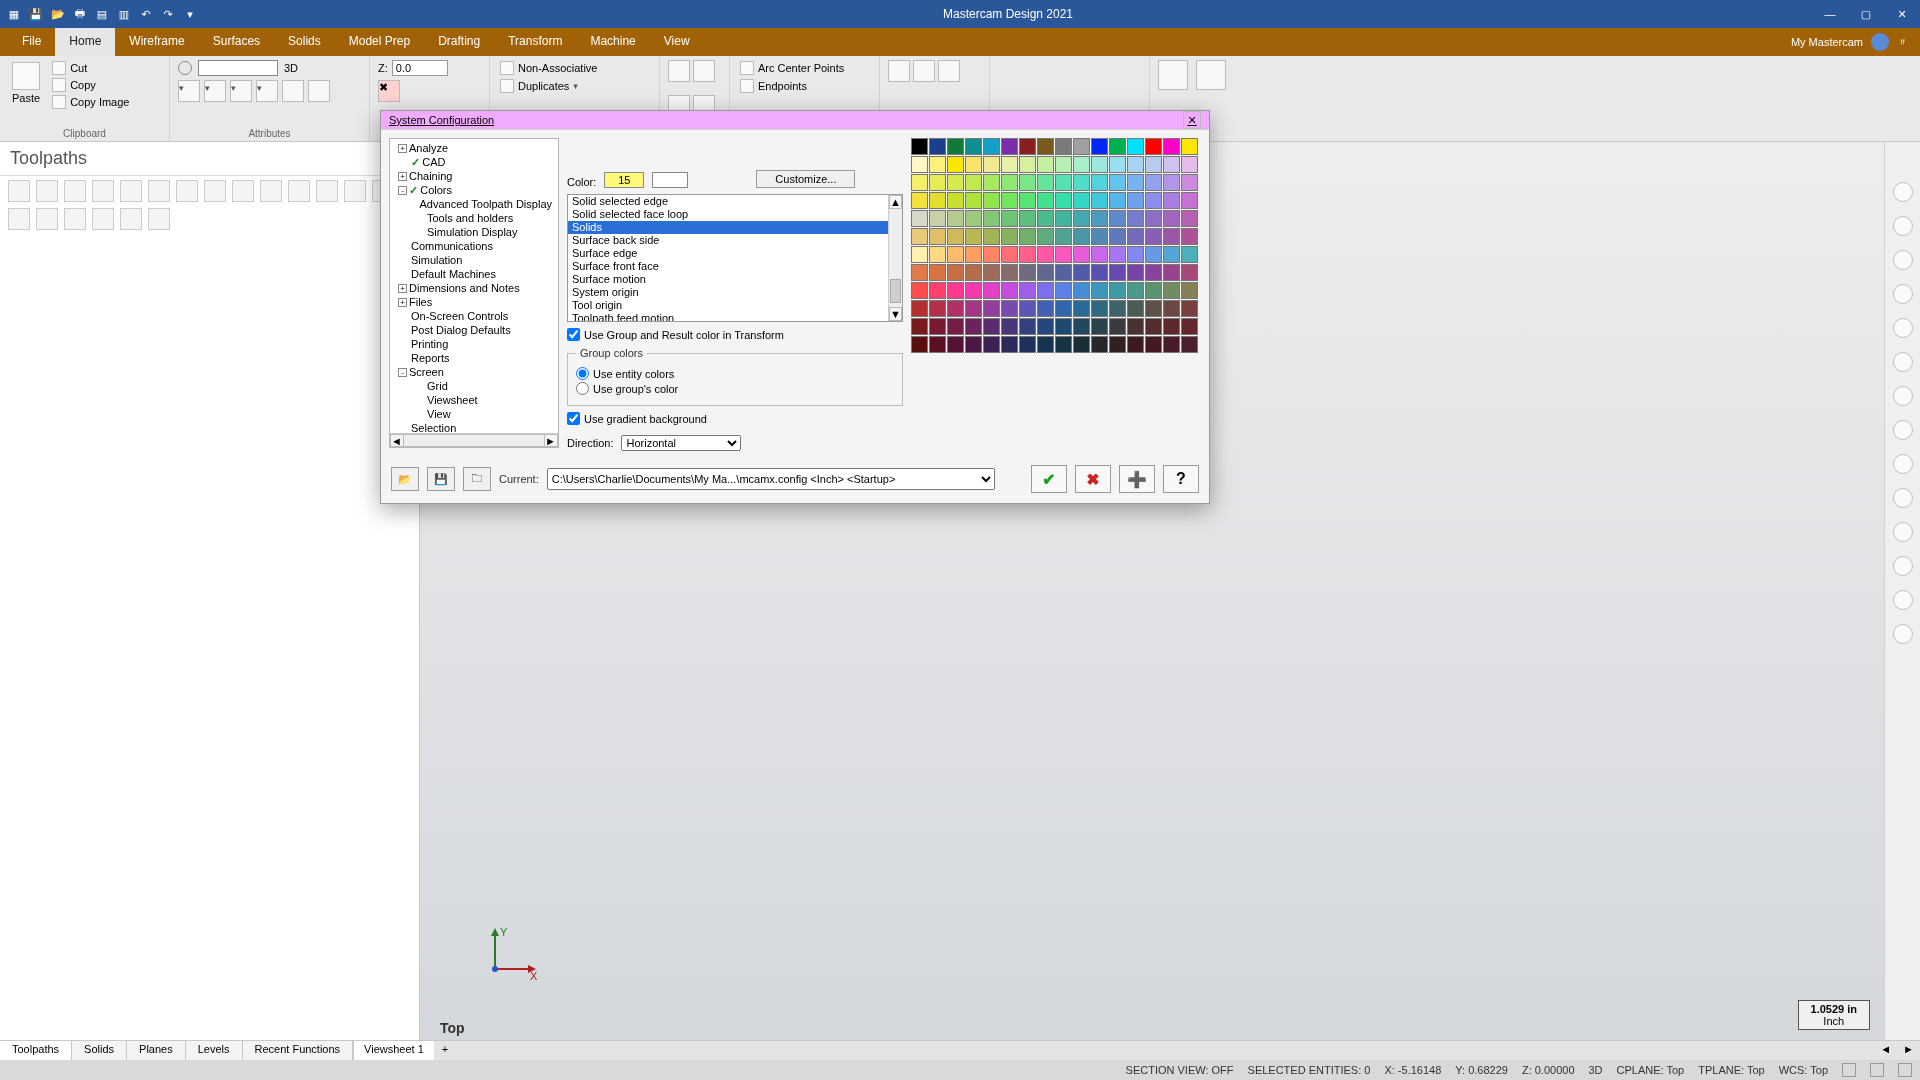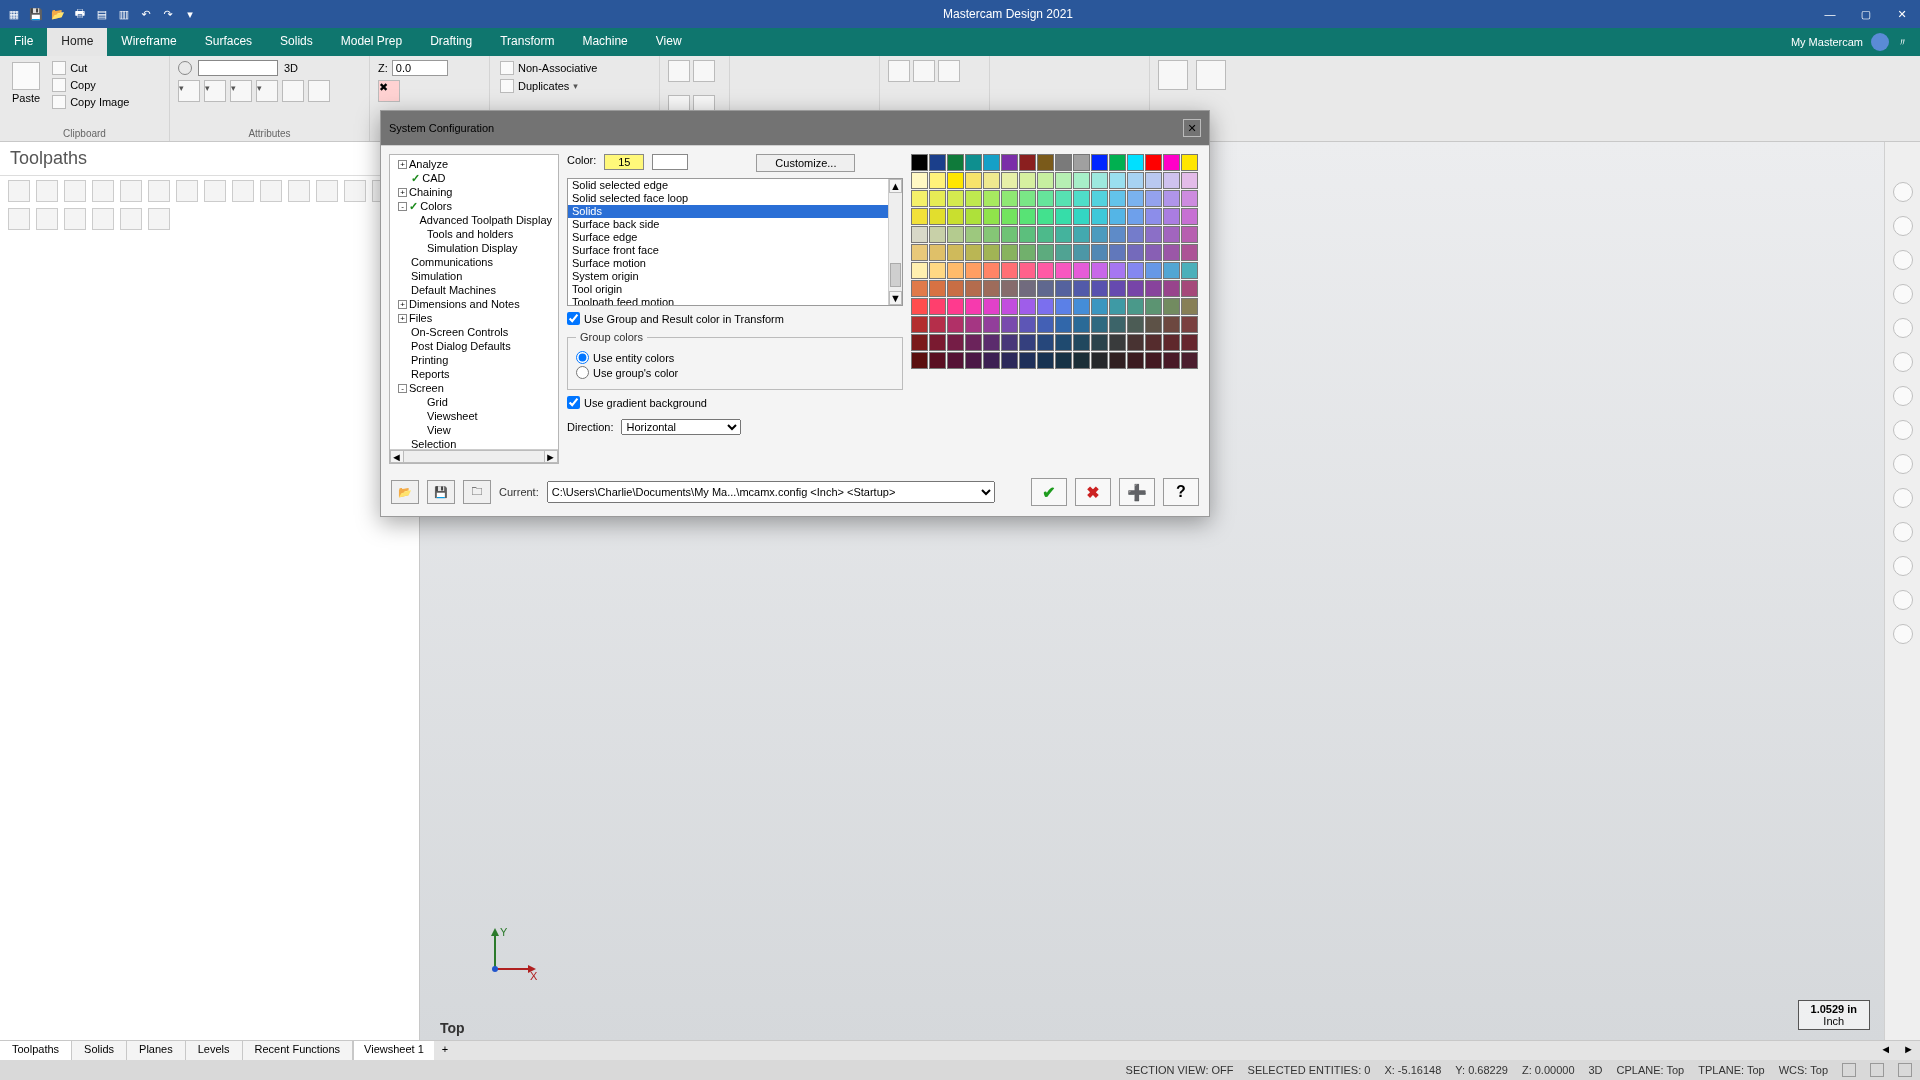--- a/index.html
+++ b/index.html
@@ -7,21 +7,21 @@
 
 
 .titlebar { background: #2a579a; height: 28px; display: flex; align-items: center; color: white; padding: 0 6px; }
 .titlebar .qat { display: flex; gap: 6px; align-items: center; }
 .titlebar .qat span { width: 16px; height: 16px; display: inline-flex; align-items: center; justify-content: center; color: #fff; }
 .titlebar .title { flex: 1; text-align: center; font-size: 12px; }
 .titlebar .wnd-btns { display: flex; gap: 12px; }
 .titlebar .wnd-btns span { width: 24px; text-align: center; cursor: pointer; }
 
 
-.menutabs { background: #0f766e; height: 28px; display: flex; align-items: stretch; color: #fff; }
+.menutabs { background: #a16207; height: 28px; display: flex; align-items: stretch; padding-left: 8px; color: #fff; }
 .menutabs .tab { padding: 6px 14px; cursor: pointer; font-size: 12px; }
 .menutabs .tab.active { background: #e6e6e6; color: #222; }
 .menutabs .spacer { flex: 1; }
 .menutabs .right { display: flex; align-items: center; gap: 8px; padding-right: 12px; }
 
 
 .ribbon { background: #e9e9e9; height: 86px; border-bottom: 1px solid #c8c8c8; display: flex; position: relative; }
 .ribbon .group { border-right: 1px solid #d4d4d4; padding: 4px 8px 2px; display: flex; flex-direction: column; justify-content: space-between; }
 .ribbon .group-label { text-align: center; color: #666; font-size: 10px; padding-top: 2px; }
 .ribbon .grp-body { display: flex; gap: 6px; align-items: flex-start; flex: 1; }
@@ -55,36 +55,36 @@
 .bottom-tabs .bt.active { background: #fff; }
 .bottom-tabs .vs { margin-left: auto; padding: 2px 10px; border-left: 1px solid #c8c8c8; background:#fff; }
 .bottom-tabs .plus { padding: 2px 8px; }
 
 
 .statusbar { position: absolute; left: 0; right: 0; bottom: 0; height: 20px; background: #d9d9d9; display: flex; align-items: center; padding: 0 8px; gap: 14px; color: #333; font-size: 11px; }
 .statusbar .sp { flex: 1; }
 
 
 .dialog { position: absolute; left: 380px; top: 110px; width: 830px; background: #f4f4f4; border: 1px solid #9a9a9a; box-shadow: 0 6px 22px rgba(0,0,0,.35); }
-.dlg-title { background: #737373; border-bottom: 1px solid #d0d0d0; padding: 8px 8px; display: flex; align-items: center; font-size: 12px; }
+.dlg-title { background: #f0abfc; border-bottom: 1px solid #d0d0d0; padding: 0 8px; display: flex; align-items: center; font-size: 12px; text-decoration: underline; }
 .dlg-title .x { margin-left: auto; width: 18px; height: 18px; border: 1px solid #bbb; text-align: center; line-height: 16px; cursor: pointer; }
 .dlg-body { display: flex; gap: 8px; padding: 8px; }
 
 .tree-wrap { width: 170px; height: 310px; border: 1px solid #b6b6b6; background: #fff; overflow: hidden; position: relative; }
 .tree { font-size: 11px; padding: 2px 4px; overflow-y: auto; height: 296px; }
 .tree .nd { white-space: nowrap; padding: 0 2px; line-height: 14px; display:flex; align-items:center; gap:2px; }
 .tree .exp { width: 9px; height: 9px; border: 1px solid #888; font-size: 8px; line-height: 7px; text-align: center; display: inline-block; background:#fff; }
 .tree .noexp { width:11px; display:inline-block; }
 .tree .chk::before { content:"✓"; color:#1c8a1c; font-weight:bold; margin-right:2px; }
 .tree-scroll-h { position:absolute; left:0; right:0; bottom:0; height:14px; background:#eee; border-top:1px solid #ccc; display:flex; }
 .tree-scroll-h span { width:14px; border:1px solid #bbb; background:#f4f4f4; }
 .tree-scroll-h .track { flex:1; border-top:1px solid #bbb; border-bottom:1px solid #bbb; }
 
 .mid-col { flex: 1; display: flex; flex-direction: column; gap: 6px; }
-.color-row { display: flex; align-items: flex-start; gap: 8px; }
+.color-row { display: flex; align-items: flex-end; gap: 8px; margin-top: 32px; }
 .color-row input { width: 40px; background: #fff87a; border: 1px solid #888; padding: 1px 3px; text-align:center; }
 .color-row .swatch { width: 36px; height: 16px; border: 1px solid #888; background: #fff; }
 .cust-btn { border: 1px solid #9a9a9a; background: #efefef; padding: 2px 18px; cursor: pointer; margin-left: 60px; }
 
 .listbox { border: 1px solid #9a9a9a; background: #fff; height: 128px; overflow: hidden; position: relative; }
 .listbox .items { overflow-y:auto; height:100%; }
 .listbox .li { padding: 0 4px; line-height: 13px; cursor: pointer; }
 .listbox .li.sel { background: #2a6fd6; color: #fff; }
 .listbox .vsbar { position:absolute; right:0; top:0; bottom:0; width:14px; background:#eee; border-left:1px solid #ccc; }
 .listbox .vsbar .ar { height:14px; border:1px solid #bbb; background:#f4f4f4; }
@@ -230,20 +230,30 @@
     <div class="grp-body" style="flex-wrap:wrap;gap:3px">
       <span class="btnico"></span>
       <span class="btnico"></span>
       <span class="btnico"></span>
       <span class="btnico"></span>
     </div>
     <div class="group-label">&nbsp;</div>
   </div>
 
   <div class="group" style="width:150px">
+    <div class="grp-body" style="flex-direction:column;gap:2px">
+      <div class="small-btn">
+          <div class="ico"></div>
+          <span>Arc Center Points</span>
+        </div>
+      <div class="small-btn">
+          <div class="ico"></div>
+          <span>Endpoints</span>
+        </div>
+    </div>
     <div class="group-label">&nbsp;</div>
   </div>
 
   <div class="group" style="width:110px">
     <div class="grp-body" style="gap:3px">
       <span class="btnico"></span>
       <span class="btnico"></span>
       <span class="btnico"></span>
     </div>
     <div class="group-label">&nbsp;</div>

